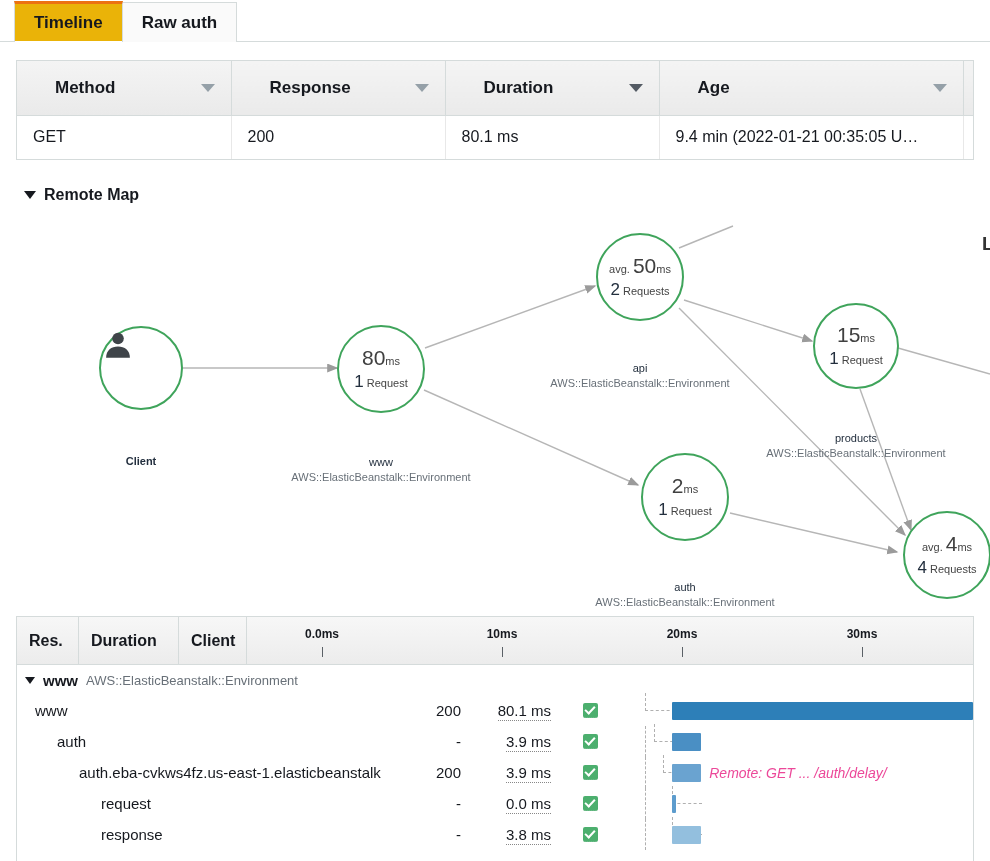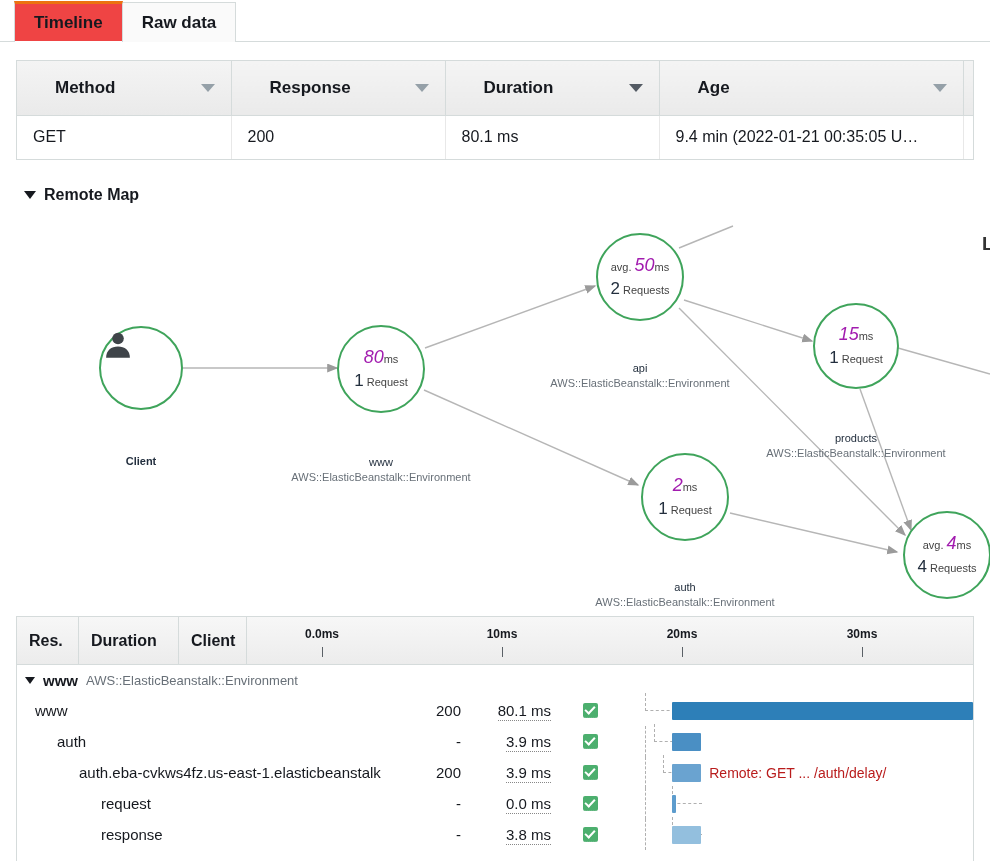--- a/index.html
+++ b/index.html
@@ -38,21 +38,21 @@
     font-weight: bold;
     color: #16191f;
     border: 1px solid #d5dbdb;
     border-bottom: none;
     background: #fafafa;
     margin-right: -1px;
     z-index: 1;
     cursor: pointer;
   }
   .tab.active {
-    background: #ef4444;
+    background: #eab308;
     color: #16191f;
     border-top: 3px solid #ec7211;
     z-index: 3;
     height: 41px;
   }
   .tab.active::after {
     content: "";
     position: absolute;
     left: 0; right: 0; bottom: -1px;
     height: 2px;
@@ -139,21 +139,21 @@
     border-radius: 50%;
     border: 2.5px solid #3fa45b;
     background: #ffffff;
     display: flex;
     flex-direction: column;
     align-items: center;
     justify-content: center;
     text-align: center;
   }
   .node .l1 { font-size: 11px; color: #444; line-height: 1.1; margin-bottom: 4px; }
-  .node .l1 .big { font-size: 18px; color: #a21caf; font-style: italic; }
+  .node .l1 .big { font-size: 21px; color: #404040; }
   .node .l2 { font-size: 11px; color: #444; line-height: 1.1; }
   .node .l2 .big { font-size: 17px; color: #232f3e; }
   .node-label {
     position: absolute;
     text-align: center;
     font-size: 11px;
     color: #232f3e;
     width: 300px;
     line-height: 1.35;
   }
@@ -293,42 +293,43 @@
   .bar {
     position: absolute;
     top: 7px;
     height: 18px;
     border-radius: 1px;
   }
   .bar-label {
     position: absolute;
     top: 8px;
     font-size: 14px;
-    color: #b91c1c;
+    color: #ec4899;
     white-space: nowrap;
+    font-style: italic;
   }
   .conn {
     position: absolute;
     border-left: 1px dashed #b0b0b0;
     border-bottom: 1px dashed #b0b0b0;
   }
   .conn-v {
     position: absolute;
     border-left: 1px dashed #b0b0b0;
   }
 </style>
 </head>
 <body>
 
 <div class="tabs">
   <div class="tab active">
     <span>Timeline</span>
   </div>
   <div class="tab">
-    <span>Raw data</span>
+    <span>Raw auth</span>
   </div>
 </div>
 
 <div class="summary-wrap">
   <table class="summary">
     <colgroup>
       <col style="width:214px">
         <col style="width:214px">
         <col style="width:214px">
         <col style="width:304px">

